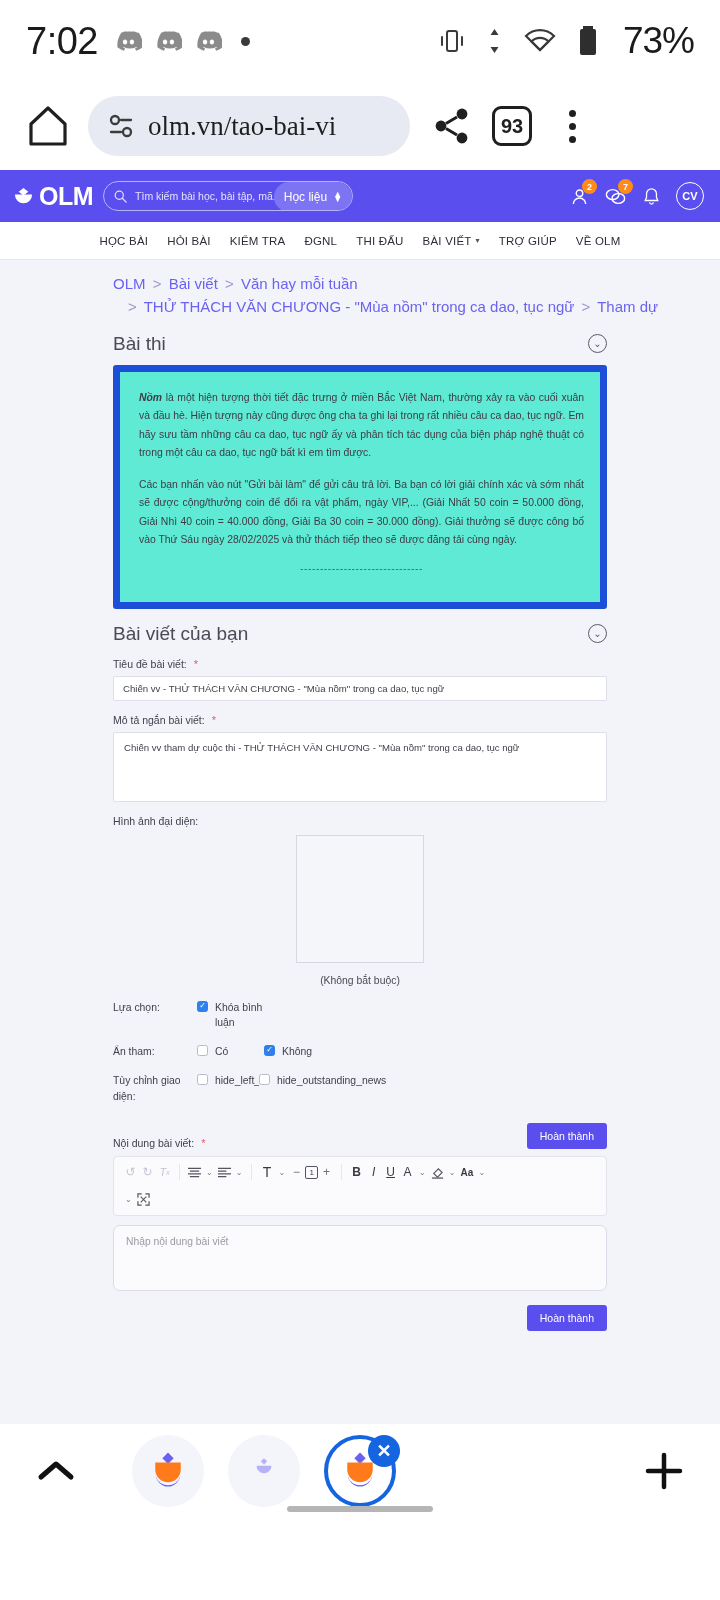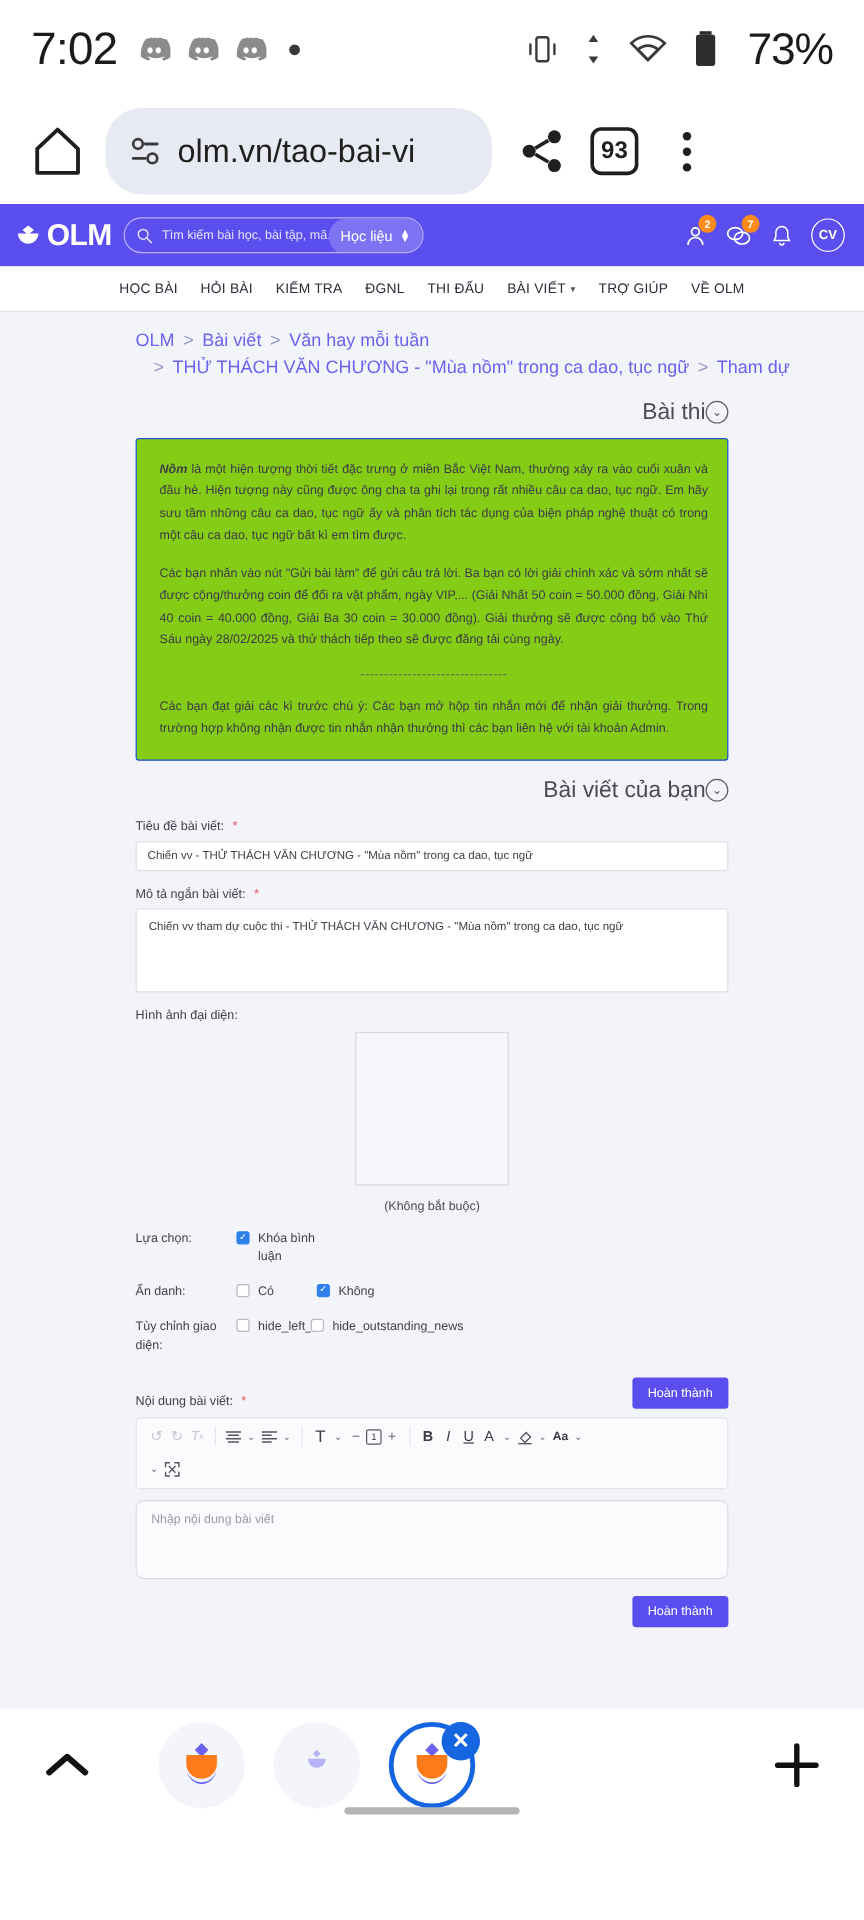--- a/index.html
+++ b/index.html
@@ -41,29 +41,30 @@
     height: 88px;
     background: #ffffff;
     display: flex;
     align-items: center;
     padding: 0 24px;
     gap: 8px;
   }
   .home-btn { width: 48px; height: 48px; display:flex; align-items:center; justify-content:center; }
   .url-pill {
     flex: 1;
-    height: 72px;
+    height: 60px;
     background: #e8eaf3;
     border-radius: 30px;
     display: flex;
     align-items: center;
     padding: 0 20px;
     gap: 12px;
     margin: 0 8px;
     max-width: 322px;
+    font-family: Liberation Serif, serif;
   }
   .url-text {
     font-size: 27px;
     color: #1f1f1f;
     white-space: nowrap;
     overflow: hidden;
   }
   .share-btn, .tabs-btn, .menu-btn {
     width: 52px; height: 52px;
     display: flex; align-items: center; justify-content: center;
@@ -156,35 +157,35 @@
     padding: 12px 0 0 113px;
     line-height: 1.55;
   }
   .bc-line { font-size: 15px; color: #6b63f0; }
   .bc-line .sep { color: #9a95c9; margin: 0 3px; }
   .bc-line.second { padding-left: 12px; }
 
   .content-wrap { padding: 0 113px 0 113px; }
 
   .section-head {
-    display: flex; align-items: center; justify-content: flex-end;
+    display: flex; align-items: center; justify-content: space-between;
     padding-top: 14px;
   }
   .section-title { font-size: 19px; color: #4b4b57; font-weight: 400; }
   .chev-circle {
     width: 19px; height: 19px; border-radius: 50%;
     border: 1.3px solid #5b5b6a;
     display: flex; align-items: center; justify-content: center;
     font-size: 10px; color: #5b5b6a;
   }
 
   .exam-box {
     margin-top: 10px;
-    background: #84cc16;
-    border: 1px solid #1d4ed8;
+    background: #5eead4;
+    border: 7px solid #1d4ed8;
     border-radius: 3px;
     padding: 17px 16px 15px 19px;
   }
   .exam-box p {
     font-size: 10.4px;
     line-height: 1.78;
     color: #3c3c46;
     text-align: justify;
     margin-bottom: 13px;
   }
@@ -498,21 +499,20 @@
       <span class="section-title">Bài thi</span>
       <span class="chev-circle">
         <span>⌄</span>
       </span>
     </div>
 
     <div class="exam-box">
       <p><b>Nồm</b><span> là một hiện tượng thời tiết đặc trưng ở miền Bắc Việt Nam, thường xảy ra vào cuối xuân và đầu hè. Hiện tượng này cũng được ông cha ta ghi lại trong rất nhiều câu ca dao, tục ngữ. Em hãy sưu tầm những câu ca dao, tục ngữ ấy và phân tích tác dụng của biện pháp nghệ thuật có trong một câu ca dao, tục ngữ bất kì em tìm được.</span></p>
       <p>Các bạn nhấn vào nút "Gửi bài làm" để gửi câu trả lời. Ba bạn có lời giải chính xác và sớm nhất sẽ được cộng/thưởng coin để đổi ra vật phẩm, ngày VIP,... (Giải Nhất 50 coin = 50.000 đồng, Giải Nhì 40 coin = 40.000 đồng, Giải Ba 30 coin = 30.000 đồng). Giải thưởng sẽ được công bố vào Thứ Sáu ngày 28/02/2025 và thử thách tiếp theo sẽ được đăng tải cùng ngày.</p>
       <div class="dashes">-------------------------------</div>
-      <p>Các bạn đạt giải các kì trước chú ý: Các bạn mở hộp tin nhắn mới để nhận giải thưởng. Trong trường hợp không nhận được tin nhắn nhận thưởng thì các bạn liên hệ với tài khoản Admin.</p>
     </div>
 
     <div class="section-head">
       <span class="section-title">Bài viết của bạn</span>
       <span class="chev-circle">
         <span>⌄</span>
       </span>
     </div>
 
     <div class="form-label">
@@ -539,21 +539,21 @@
       <span class="opt-label">Lựa chọn:</span>
       <span class="opt-choices">
         <span class="cb-group">
           <span class="cbox checked">✓</span>
           <span class="cb-label">Khóa bình luận</span>
         </span>
       </span>
     </div>
 
     <div class="opt-row">
-      <span class="opt-label">Ẩn danh:</span>
+      <span class="opt-label">Ẩn tham:</span>
       <span class="opt-choices">
         <span class="cb-group" style="width:67px;">
           <span class="cbox"></span>
           <span class="cb-label wide">Có</span>
         </span>
         <span class="cb-group">
           <span class="cbox checked">✓</span>
           <span class="cb-label wide">Không</span>
         </span>
       </span>

